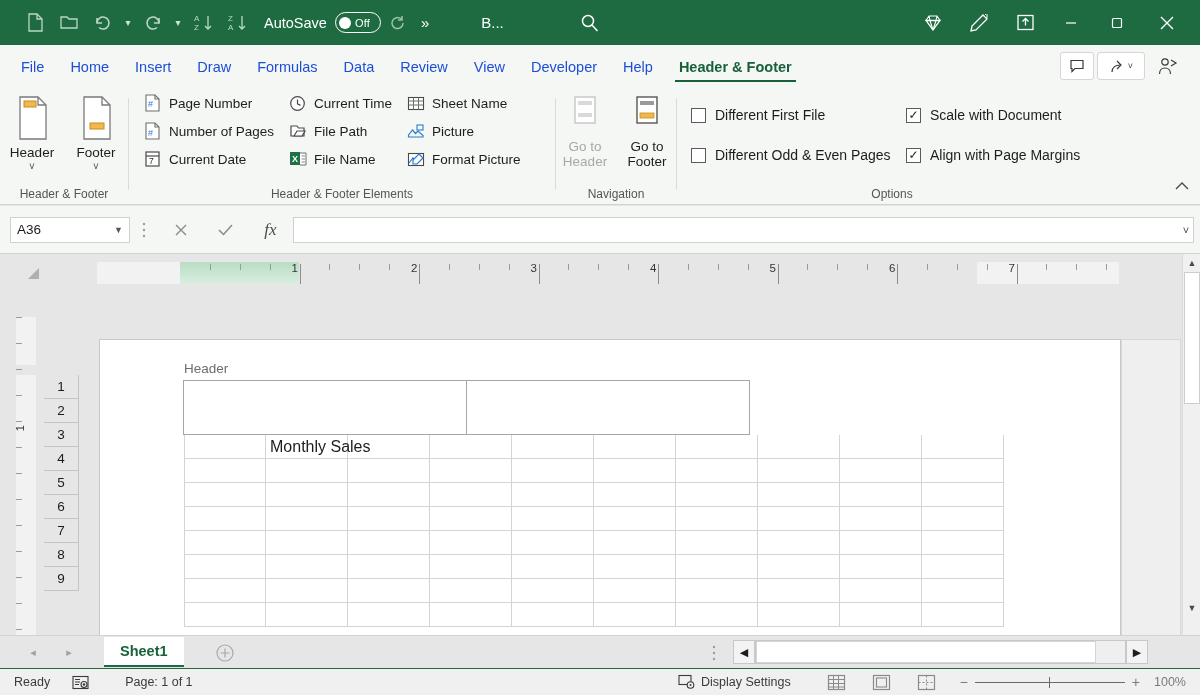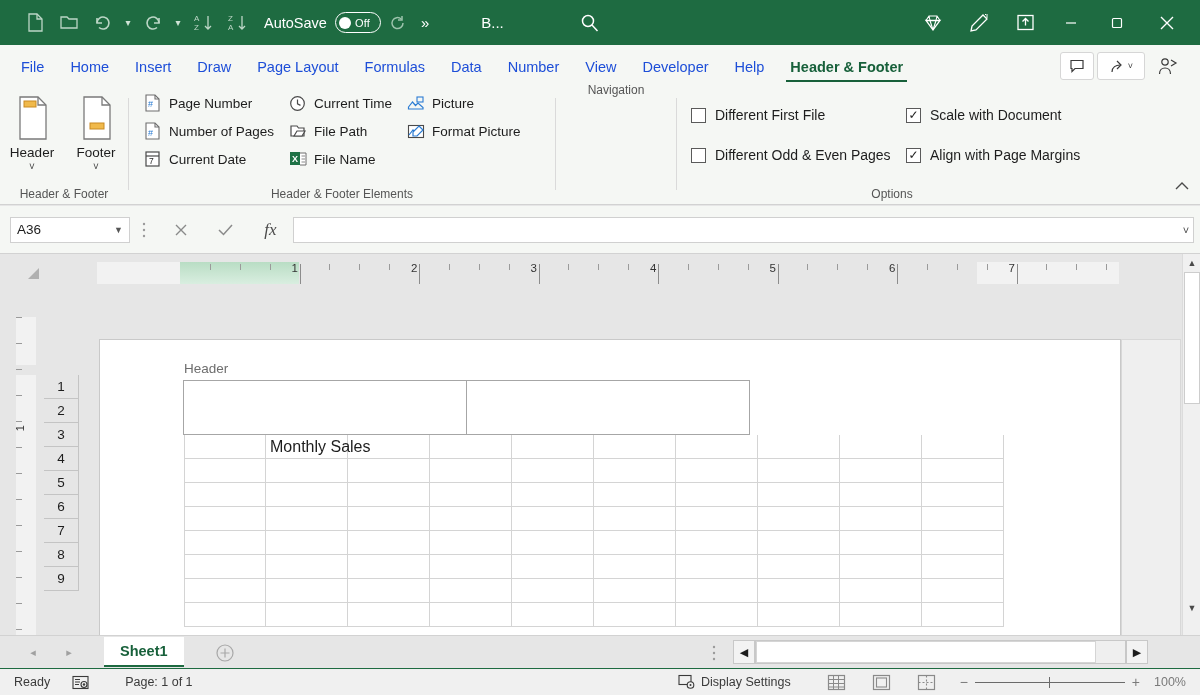--- a/index.html
+++ b/index.html
@@ -292,24 +292,23 @@
     </div>
   </div>
 </div>
 
 <div id="tabstrip">
   <div style="width:8px"></div>
   <div class="tab">File</div>
   <div class="tab">Home</div>
   <div class="tab">Insert</div>
   <div class="tab">Draw</div>
-  <div class="tab">Page Layout</div>
   <div class="tab">Formulas</div>
   <div class="tab">Data</div>
-  <div class="tab">Number</div>
+  <div class="tab">Review</div>
   <div class="tab">View</div>
   <div class="tab">Developer</div>
   <div class="tab">Help</div>
   <div class="tab active">Header &amp; Footer</div>
   <div class="tabstrip-right">
     <div class="tsr-btn">
       <svg width="16" height="16" viewBox="0 0 16 16">
           <path d="M2 2.5h12v8H6l-3 3v-3H2z" fill="none" stroke="#3a3a3a" stroke-width="1.2"></path>
         </svg>
     </div>
@@ -419,20 +418,29 @@
                 <path d="M12.5 6h3.5M12.5 9h3.5M12.5 12h3.5" stroke="#8a8a8a" stroke-width="1"></path>
               </svg>
           </span>
           <span>File Name</span>
         </div>
       </div>
       <div style="display:flex;flex-direction:column;">
         <div class="smallitem">
           <span class="ic">
             <svg width="18" height="17" viewBox="0 0 18 17">
+                <rect x="1.5" y="2.5" width="15" height="12" fill="#fff" stroke="#4a4a4a" stroke-width="1.1"></rect>
+                <path d="M1.5 6h15M1.5 10h15M6.5 2.5v12M11.5 2.5v12" stroke="#6e6e6e" stroke-width="1"></path>
+              </svg>
+          </span>
+          <span>Sheet Name</span>
+        </div>
+        <div class="smallitem">
+          <span class="ic">
+            <svg width="18" height="17" viewBox="0 0 18 17">
                 <path d="M1.5 12l4-5 3 3.5 2.5-2.5 5 4.5v1.5h-14.5z" fill="none" stroke="#2b7cd3" stroke-width="1.2"></path>
                 <rect x="10" y="2" width="6" height="5" fill="none" stroke="#2b7cd3" stroke-width="1.1"></rect>
               </svg>
           </span>
           <span>Picture</span>
         </div>
         <div class="smallitem">
           <span class="ic">
             <svg width="18" height="17" viewBox="0 0 18 17">
                 <rect x="1.5" y="2.5" width="15" height="12" fill="#fff" stroke="#4a4a4a" stroke-width="1.1"></rect>
@@ -442,20 +450,38 @@
           </span>
           <span>Format Picture</span>
         </div>
       </div>
     </div>
     <div class="rgroup-title">Header &amp; Footer Elements</div>
   </div>
   <div class="rsep"></div>
 
   <div class="rgroup" style="width:120px">
+    <div class="rgroup-body" style="justify-content:center; gap:6px; padding-top:8px;">
+      <div class="bigbtn">
+        <svg width="34" height="40" viewBox="0 0 34 40">
+          <rect x="7" y="2" width="20" height="26" fill="#fff" stroke="#c2c2c2" stroke-width="1.3"></rect>
+          <rect x="10" y="6" width="14" height="4" fill="#d9d9d9"></rect>
+          <rect x="10" y="18" width="14" height="4" fill="#d9d9d9"></rect>
+        </svg>
+        <span class="lbl dim">Go to Header</span>
+      </div>
+      <div class="bigbtn">
+        <svg width="34" height="40" viewBox="0 0 34 40">
+          <rect x="7" y="2" width="20" height="26" fill="#fff" stroke="#4a4a4a" stroke-width="1.3"></rect>
+          <rect x="10" y="6" width="14" height="4" fill="#9a9a9a"></rect>
+          <rect x="10" y="18" width="14" height="5" fill="#f0b94b" stroke="#c98a22" stroke-width="0.8"></rect>
+        </svg>
+        <span class="lbl">Go to Footer</span>
+      </div>
+    </div>
     <div class="rgroup-title">Navigation</div>
   </div>
   <div class="rsep"></div>
 
   <div class="rgroup" style="width:430px">
     <div class="rgroup-body" style="padding-left:14px; padding-top:12px; gap:0; align-items:flex-start;">
       <div style="display:flex;flex-direction:column;width:215px;">
         <div class="chkrow">
           <span class="chkbox"></span>
           <span>Different First File</span>

